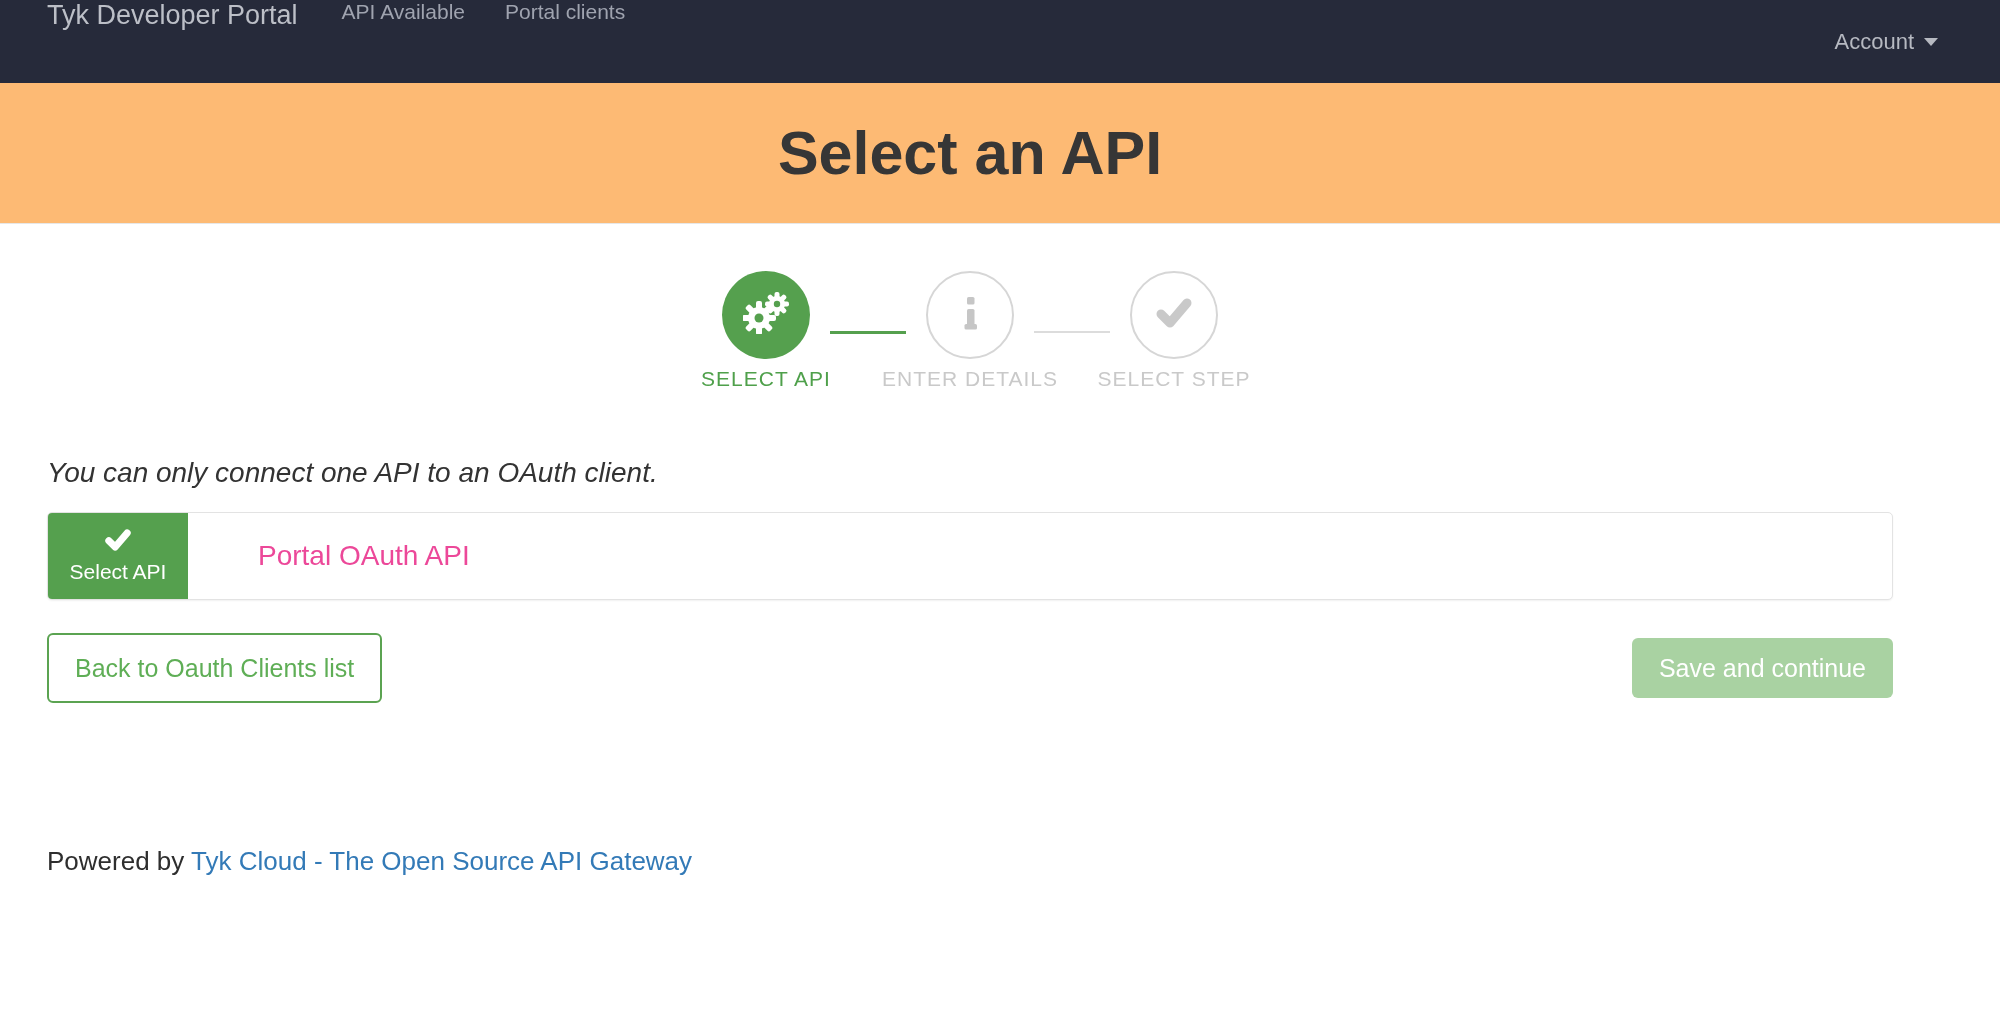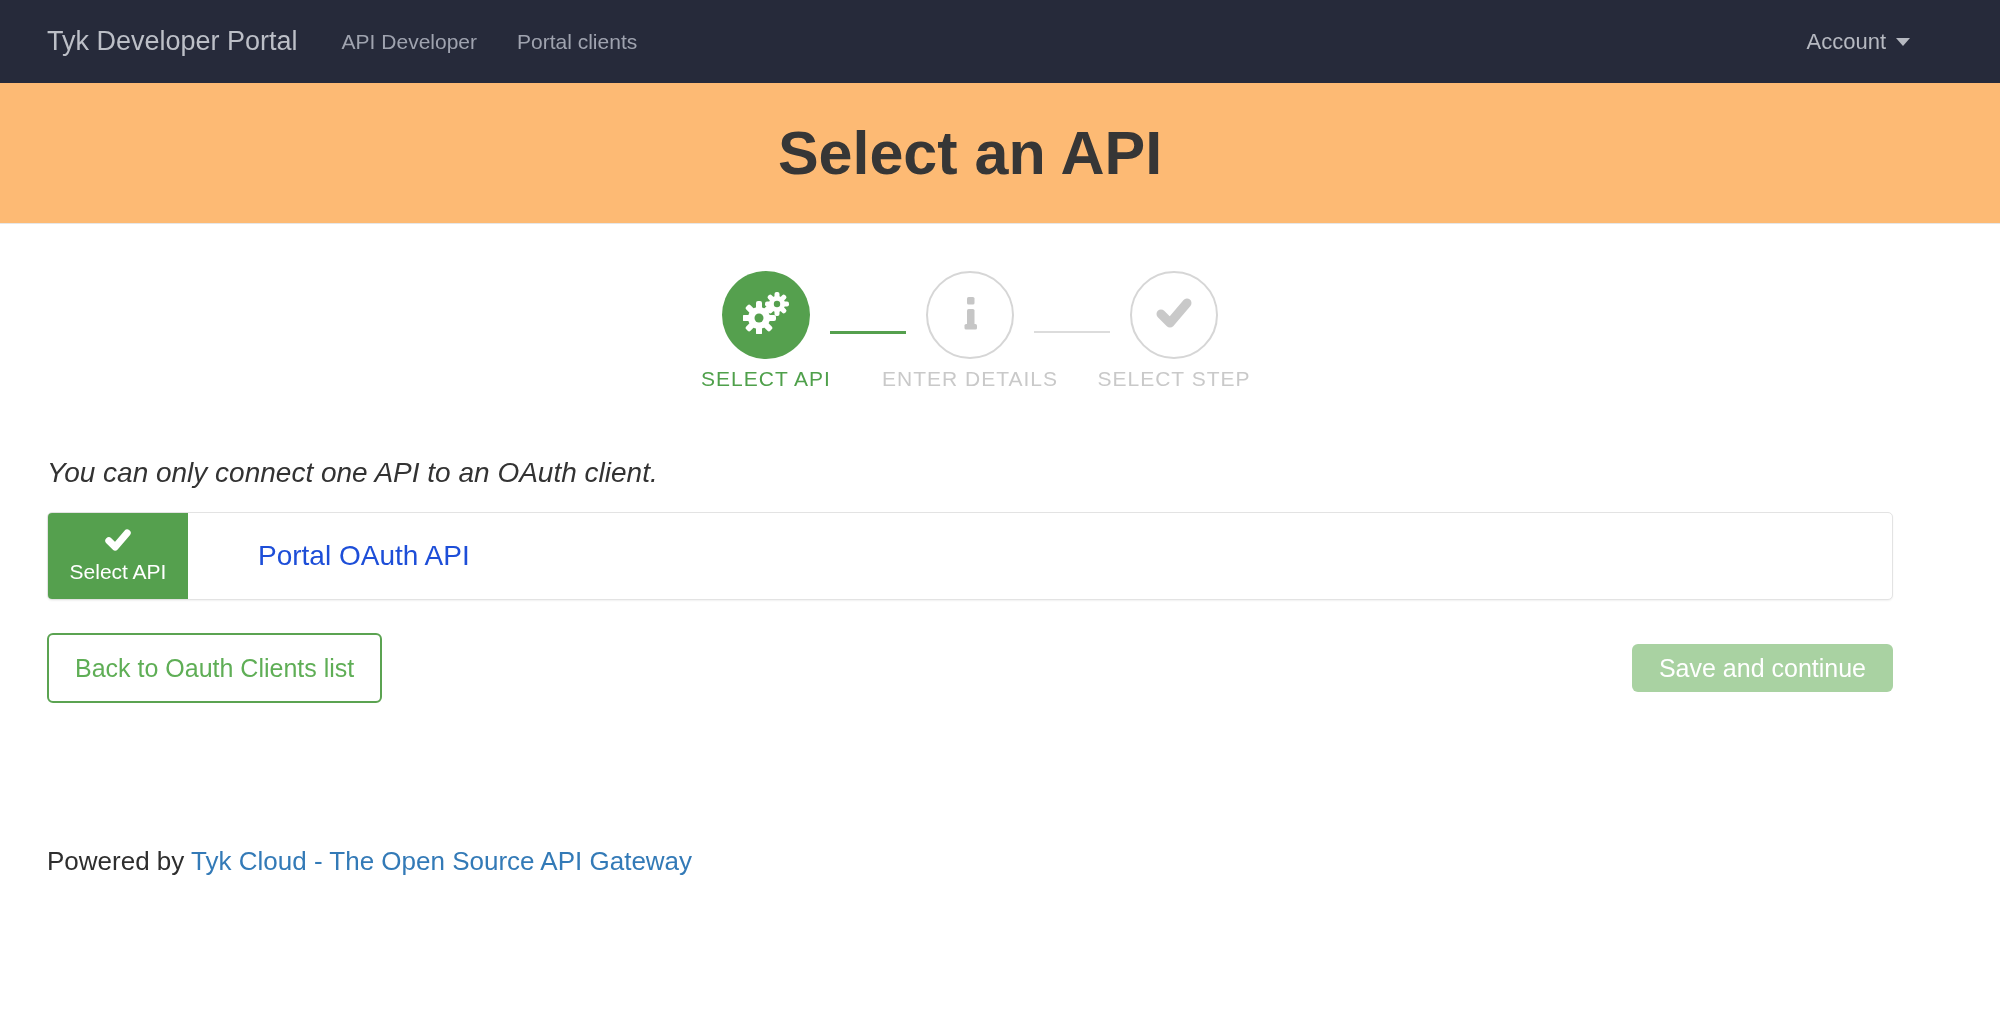--- a/index.html
+++ b/index.html
@@ -1,21 +1,21 @@
 <!DOCTYPE html>
 <html><head>
 <meta charset="utf-8">
 <style>
   * { margin:0; padding:0; box-sizing:border-box; }
   html,body { width:2000px; min-height:1021px; background:#fff; color:#333;
               font-family:"Liberation Sans", sans-serif; }
 
   
-  .navbar { height:83px; background:#262a3a; display:flex; align-items:center;
-            padding:0 90px 0 47px; }
+  .navbar { height:83px; background:#262a3a; display:flex; 
+            padding:0 62px 0 47px; }
   .brand { font-size:27px; color:#bcbfc7; margin-right:44px; cursor:pointer; }
   .nav-link { font-size:21px; color:#9fa3af; margin-right:40px; cursor:pointer; }
   .nav-spacer { flex:1; }
   .account { display:flex; align-items:center; gap:10px; font-size:22px;
              color:#b6b9c1; cursor:pointer; }
   .caret { width:0; height:0; border-left:7px solid transparent;
            border-right:7px solid transparent; border-top:8px solid #b6b9c1; }
 
   
   .jumbotron { height:141px; background:#fdba74; border-bottom:1px solid #e7e7e7;
@@ -47,41 +47,41 @@
   .apis-heading { margin-top:26px; font-size:42px; font-weight:bold; color:#333; }
 
   .api-panel { margin-top:23px; height:88px; background:#fff;
                border:1px solid #e3e3e3; border-radius:5px; overflow:hidden;
                box-shadow:0 1px 2px rgba(0,0,0,0.06); display:flex; }
   .select-api-btn { width:140px; background:#55a04e; border:none; cursor:pointer;
                     color:#fff; display:flex; flex-direction:column;
                     align-items:center; justify-content:center; gap:3px;
                     font-size:21px; font-family:inherit; }
   .api-name { display:flex; align-items:center; padding-left:70px;
-              font-size:28px; color:#1d4ed8;text-align:center; }
+              font-size:28px; color:#ec4899;text-align:center; }
 
   .actions { margin-top:33px; display:flex; justify-content:space-between;
              align-items:center; }
   .back-btn { height:70px; padding:0 26px; background:#fff; cursor:pointer;
               border:2px solid #5ba351; border-radius:6px; color:#5fae56;
               font-size:25px; font-family:inherit; }
-  .save-btn { height:48px; padding:0 27px; background:#a9d2a2; cursor:default;
+  .save-btn { height:60px; padding:0 27px; background:#a9d2a2; cursor:default;
               border:none; border-radius:6px; color:#fff; font-size:25px;
               font-family:inherit; }
 
   
   .footer { margin:143px 0 60px 47px; font-size:26px; color:#2e2e2e; }
   .footer a { color:#337ab7; text-decoration:none; cursor:pointer; }
 </style>
 </head>
 <body>
 
 <nav class="navbar">
   <span class="brand">Tyk Developer Portal</span>
-  <span class="nav-link">API Developer</span>
+  <span class="nav-link">API Available</span>
   <span class="nav-link">Portal clients</span>
   <span class="nav-spacer"></span>
   <span class="account">
     <span>Account</span>
     <span class="caret"></span>
   </span>
 </nav>
 
 <header class="jumbotron">
   <h1>Select an API</h1>

